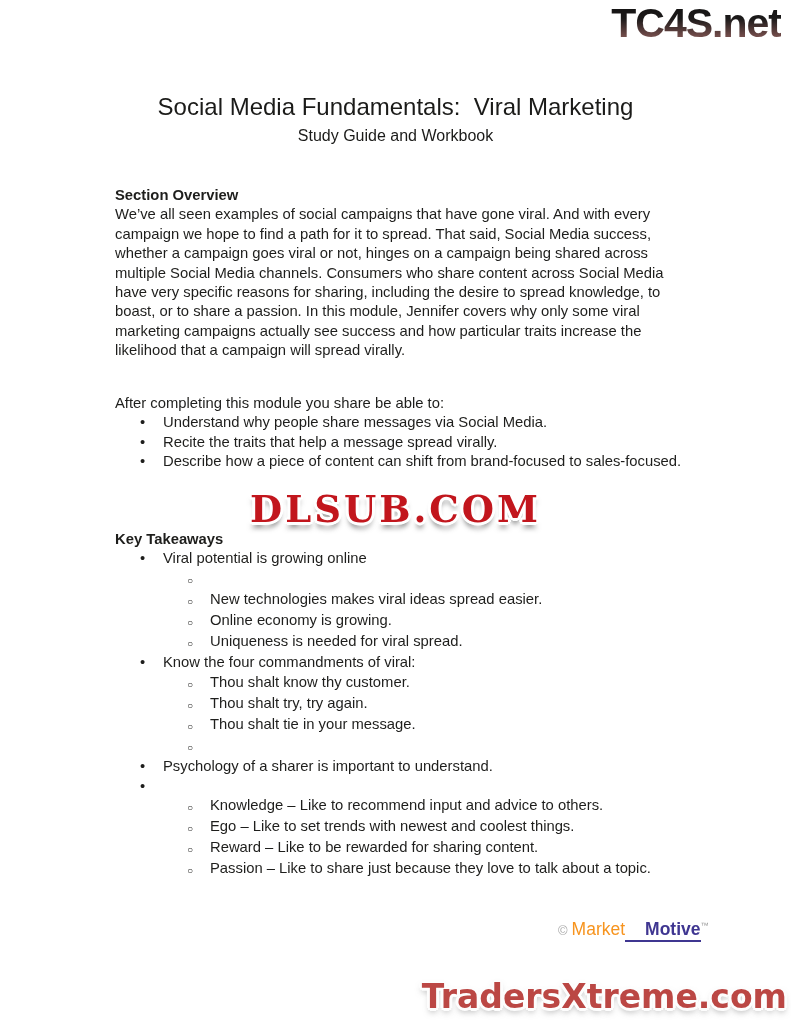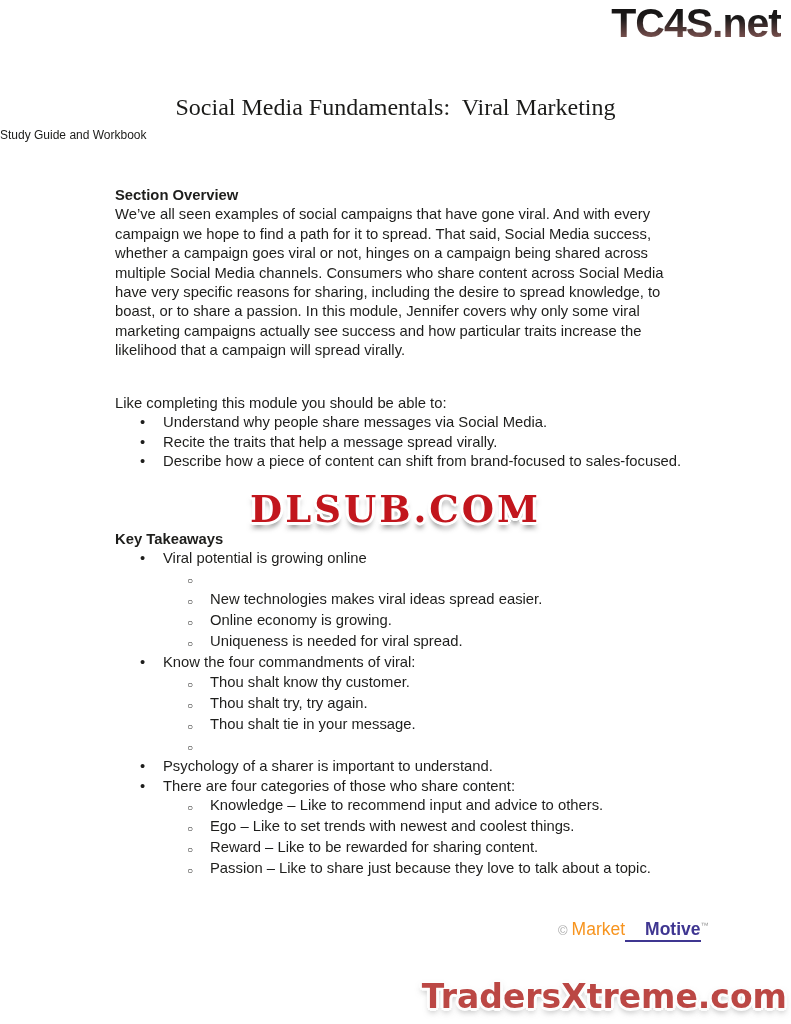--- a/index.html
+++ b/index.html
@@ -21,25 +21,24 @@
     background:linear-gradient(180deg,#101010 0%,#1c1a1a 40%,#6e4a48 75%,#9a6d6a 100%);
     -webkit-background-clip:text; background-clip:text;
     -webkit-text-fill-color:transparent; color:transparent;
   }
 
   
   .doc-title {
     position:absolute; top:93px; left:0; width:100%;
     text-align:center; font-size:24px; line-height:28px; color:#1b1b19;
     white-space:pre;
-    font-family:Liberation Serif, serif;
   }
   .doc-subtitle {
     position:absolute; top:125px; left:0; width:100%;
-    font-size:12px; line-height:21px; color:#1b1b19;
+    text-align:center; font-size:16px; line-height:21px; color:#1b1b19;
   }
 
   
   .txt15 { font-size:14.8px; line-height:19.4px; color:#1e1e1c; }
   .bold  { font-weight:bold; }
 
   .section-overview { position:absolute; top:186px; left:115px; width:572px; }
   .objectives       { position:absolute; top:394px; left:115px; width:590px; }
   .key-takeaways    { position:absolute; top:530px; left:115px; width:590px; }
 
@@ -96,21 +95,21 @@
 
   <div class="doc-title">Social Media Fundamentals:  Viral Marketing</div>
   <div class="doc-subtitle">Study Guide and Workbook</div>
 
   <div class="section-overview">
     <div class="txt15 bold">Section Overview</div>
     <div class="txt15">We’ve all seen examples of social campaigns that have gone viral.  And with every campaign we hope to find a path for it to spread.  That said, Social Media success, whether a campaign goes viral or not, hinges on a campaign being shared across multiple Social Media channels. Consumers who share content across Social Media have very specific reasons for sharing, including the desire to spread knowledge, to boast, or to share a passion. In this module, Jennifer covers why only some viral marketing campaigns actually see success and how particular traits increase the likelihood that a campaign will spread virally.</div>
   </div>
 
   <div class="objectives">
-    <div class="txt15">Like completing this module you should be able to:</div>
+    <div class="txt15">After completing this module you share be able to:</div>
     <ul>
       <li class="lvl1">
         <span class="marker">•</span>
         <span>Understand why people share messages via Social Media.</span>
       </li>
       <li class="lvl1">
         <span class="marker">•</span>
         <span>Recite the traits that help a message spread virally.</span>
       </li>
       <li class="lvl1">
@@ -162,21 +161,20 @@
       </li>
       <li class="lvl2">
         <span class="marker">○</span>
       </li>
       <li class="lvl1">
         <span class="marker">•</span>
         <span>Psychology of a sharer is important to understand.</span>
       </li>
       <li class="lvl1">
         <span class="marker">•</span>
-        <span>There are four categories of those who share content:</span>
       </li>
       <li class="lvl2">
         <span class="marker">○</span>
         <span>Knowledge – Like to recommend input and advice to others.</span>
       </li>
       <li class="lvl2">
         <span class="marker">○</span>
         <span>Ego – Like to set trends with newest and coolest things.</span>
       </li>
       <li class="lvl2">

